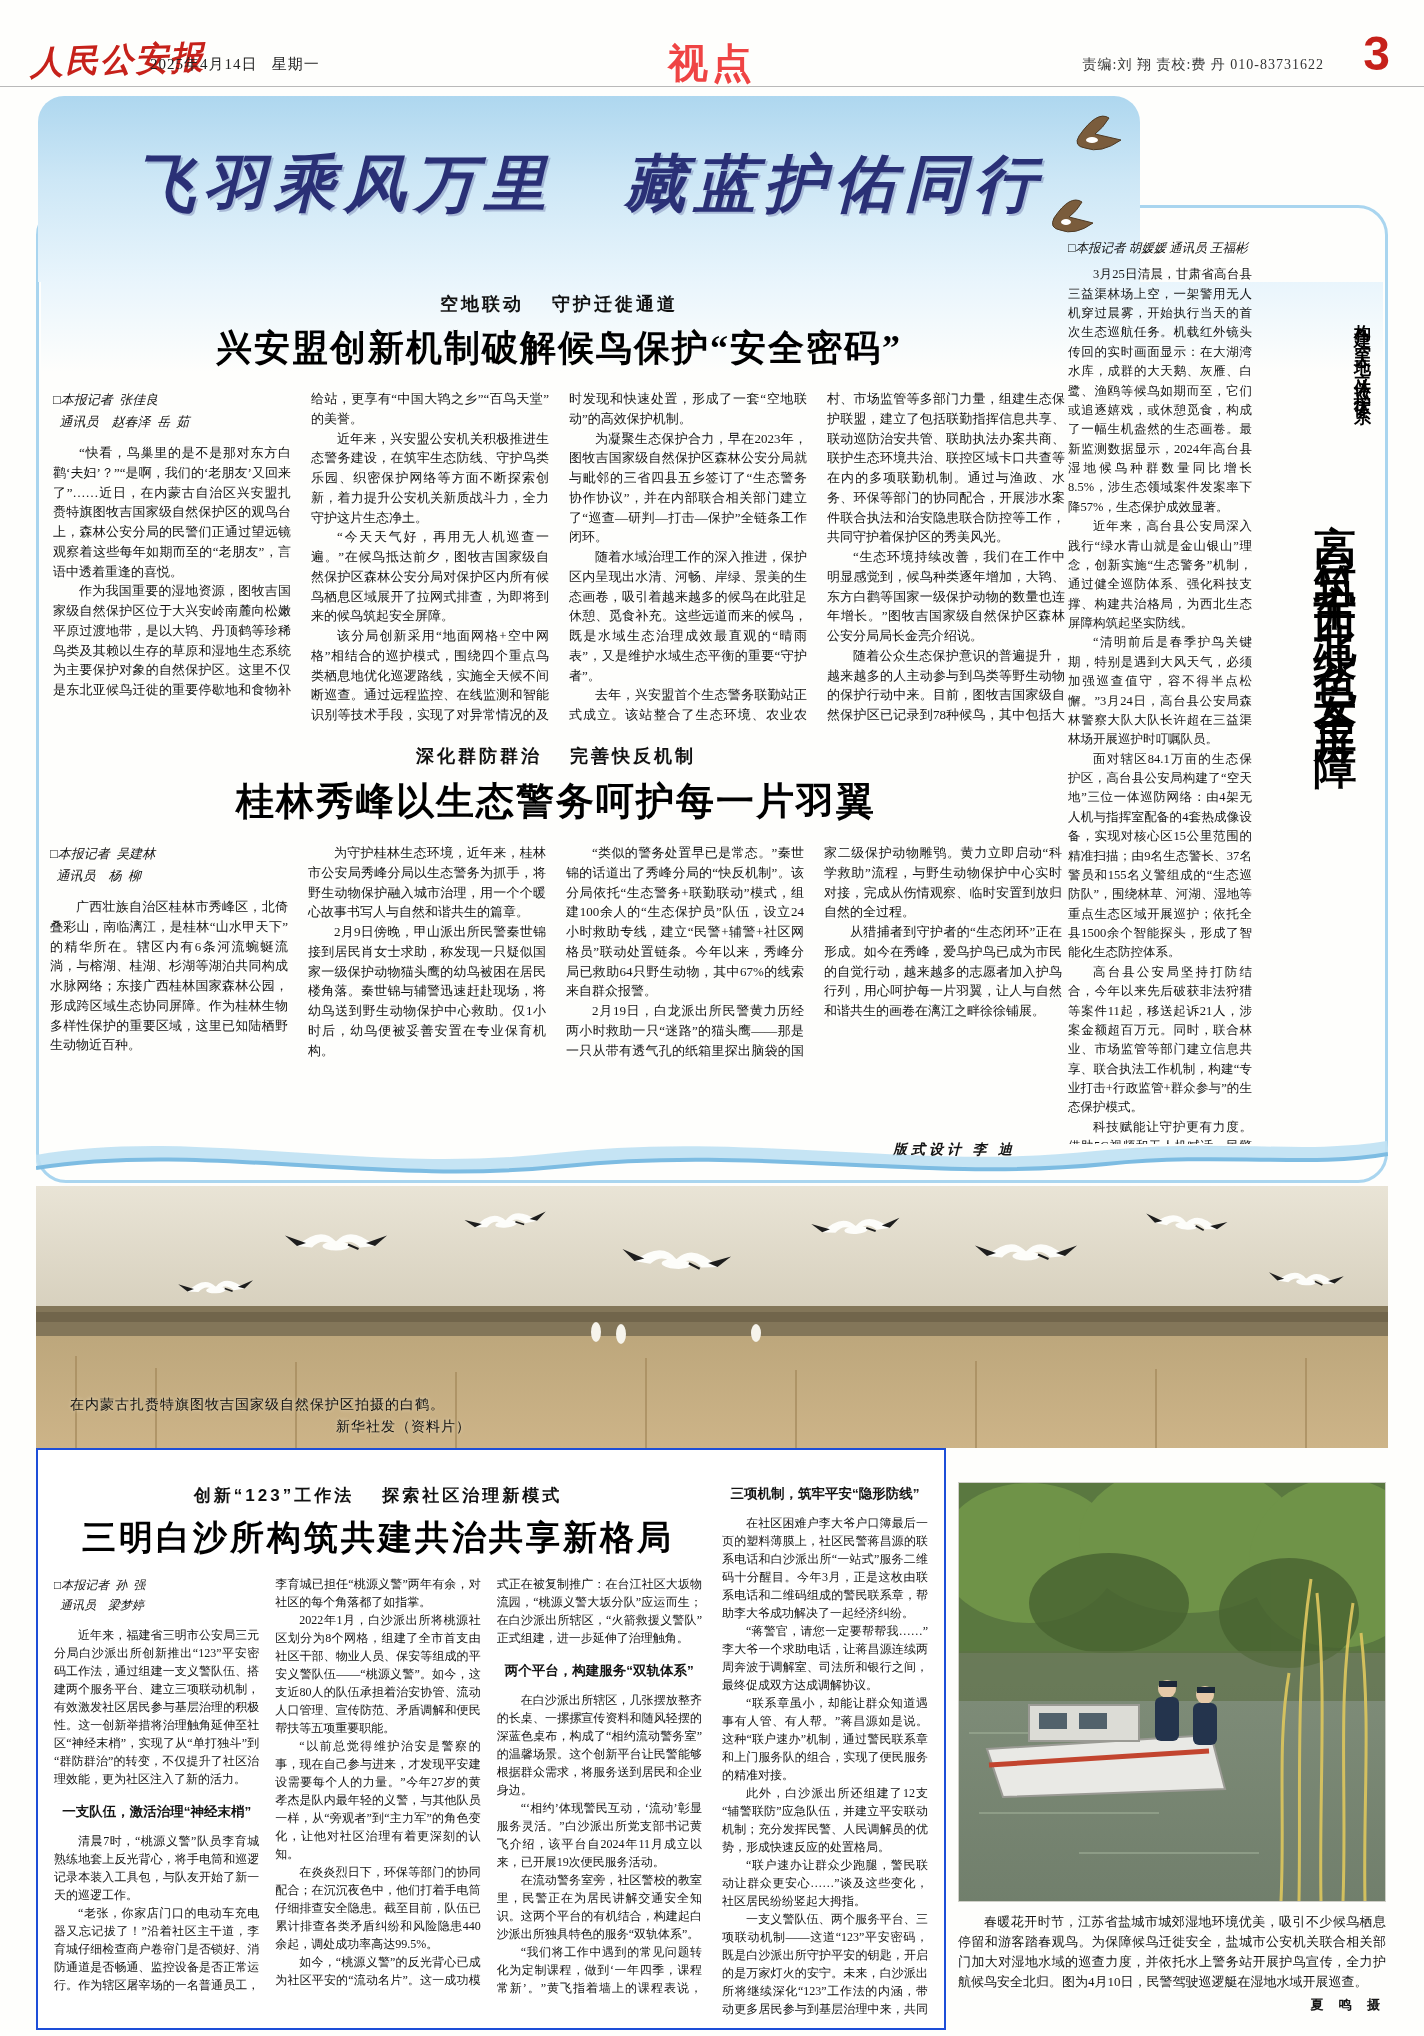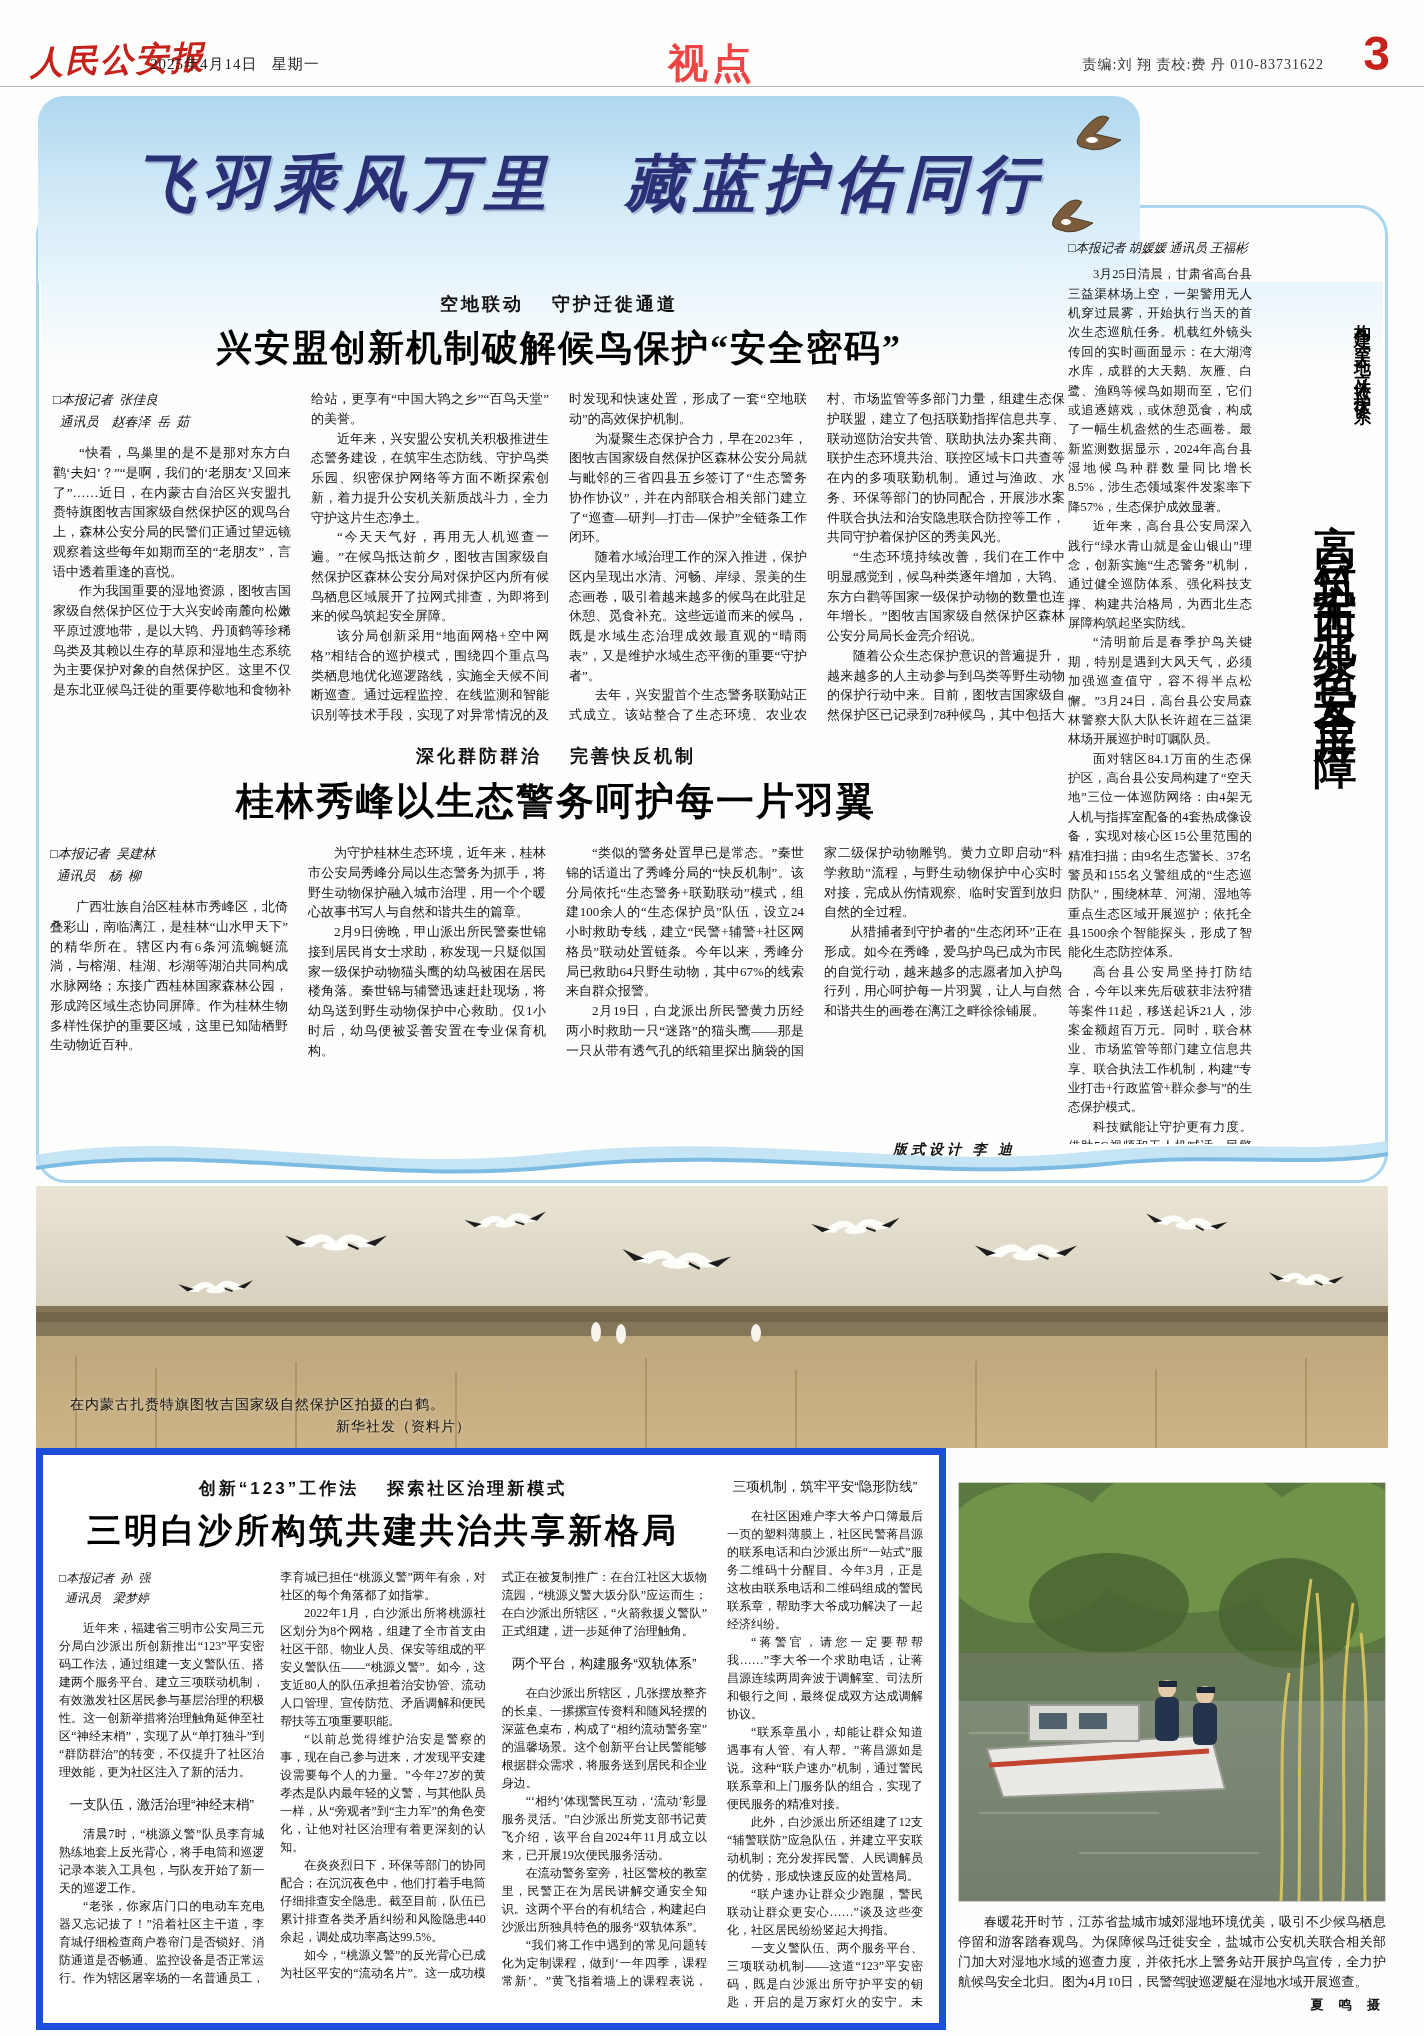--- a/index.html
+++ b/index.html
@@ -99,33 +99,33 @@
   .photo1 { position:absolute; left:36px; top:1186px; width:1352px; height:262px; }
   .photo1 svg { display:block; }
   .p1cap1 { position:absolute; left:34px; bottom:34px; font-size:14px; color:#101010;
             text-shadow:0 0 4px rgba(235,225,200,.9); letter-spacing:1px; }
   .p1cap2 { position:absolute; left:300px; bottom:12px; font-size:14px; color:#101010;
             text-shadow:0 0 4px rgba(235,225,200,.9); letter-spacing:1px; }
 
   
   .red-box {
     position:absolute; left:36px; top:1448px; width:910px; height:582px;
-    border:7px solid #1d4ed8; background:#fff; padding:6px 16px 10px 16px;
+    border:2px solid #1d4ed8; background:#fff; padding:18px 16px 10px 16px;
     display:flex; gap:20px;
   }
   .rb-left { width:648px; flex:0 0 648px; padding-top:16px; }
   .rb-left .kicker { font-size:17px; }
   .rb-left .headline { font-size:34px; letter-spacing:3px; }
   .a4-body {
     margin-top:14px; column-count:3; column-gap:16px; height:428px; overflow:hidden;
     font-size:12px; line-height:1.5;
   }
   .a4-body .byline { font-size:12px; }
   .subhead {
-    text-align:center; font-weight:400; font-size:13.5px;
+    text-align:center; font-weight:700; font-size:13.5px;
     font-family:"Liberation Sans",sans-serif; margin:14px 0 10px 0;
   }
   .rb-right { flex:1; padding-top:16px; font-size:12px; line-height:1.5; overflow:hidden; }
   .rb-right .subhead { margin-top:0; }
 
   
   .photo2 { position:absolute; left:958px; top:1482px; width:428px; height:420px; border:1px solid #cfcfc8; }
   .p2-caption { position:absolute; left:958px; top:1912px; width:428px; font-size:13px;
                 line-height:1.55; text-align:justify; }
   .p2-caption .cap { text-indent:2em; }

